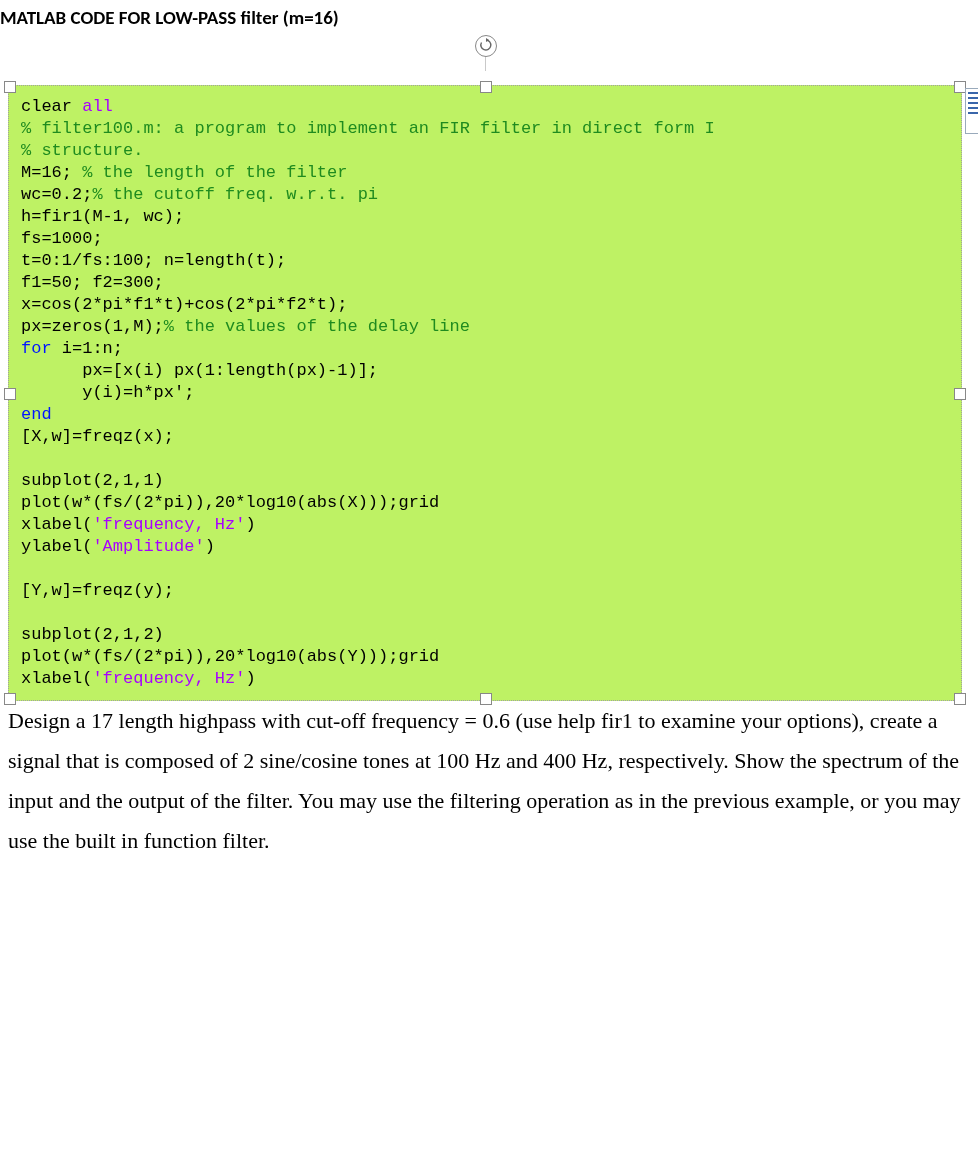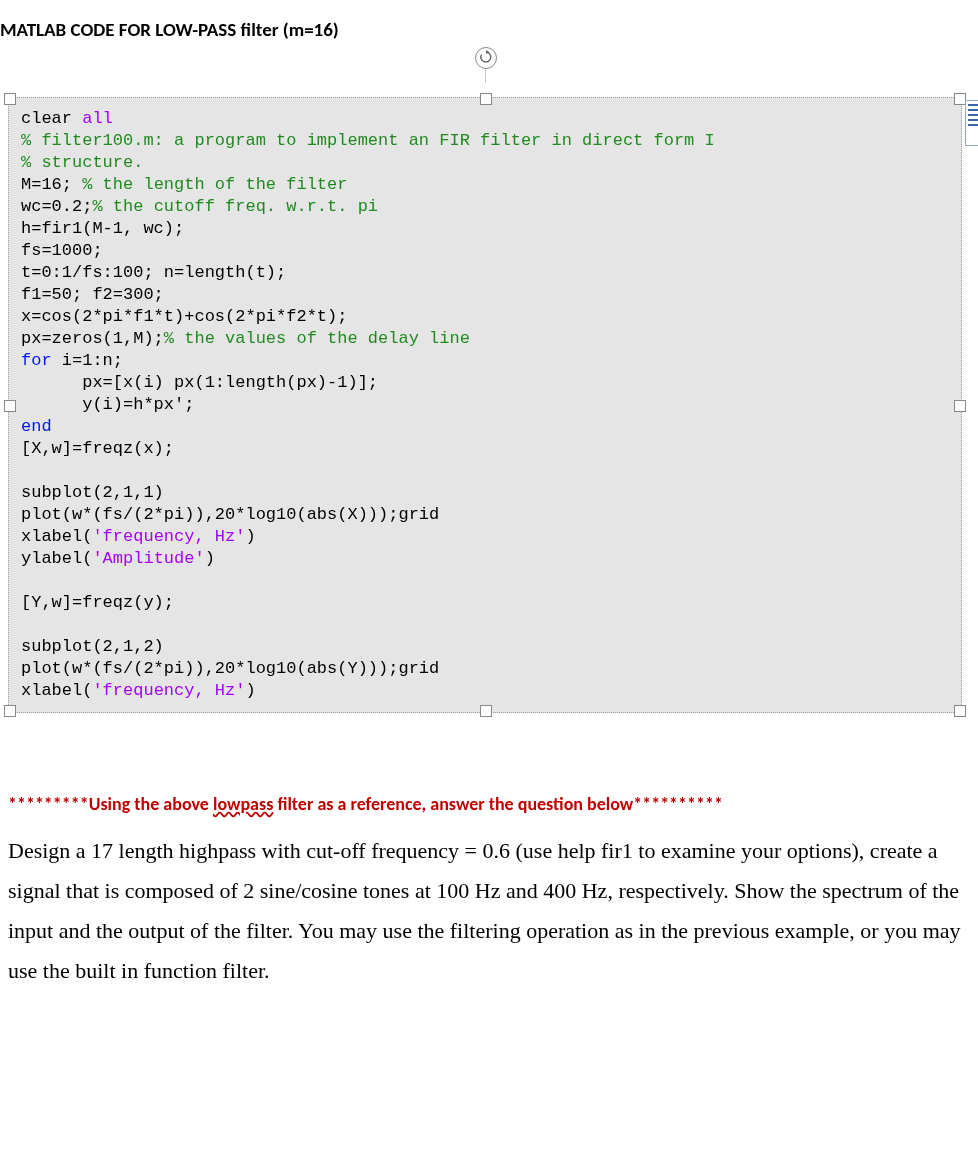--- a/index.html
+++ b/index.html
@@ -1,23 +1,23 @@
 <!DOCTYPE html>
 <html><head>
 <meta charset="utf-8">
 <style>
   html,body{margin:0;padding:0;background:#fff;font-family:Calibri,Arial,sans-serif}
   body{width:978px}
-  .page{padding:12px 8px 20px 0}
+  .page{padding:0 8px 20px 0}
   .title{font-weight:700;font-size:19px;padding:6px 0 12px 0}
   .rotate-wrap{position:relative;height:44px}
   .rotate-stalk{position:absolute;left:50%;top:0;width:1px;height:30px;background:#c9c9c9}
   .rotate-handle{position:absolute;left:50%;top:-6px;margin-left:-10px;width:20px;height:20px;border:1px solid #888;border-radius:50%;background:#fff}
   .rotate-handle svg{display:block;margin:2px auto}
-  .sel-box{position:relative;border:1px dotted #a0a0a0;background:#e5e5e5;margin:0 8px 0 8px}
+  .sel-box{position:relative;border:1px dotted #a0a0a0;background:#bef264;margin:0 8px 0 8px}
   .sh{position:absolute;width:10px;height:10px;background:#fff;border:1px solid #888}
   .sh.tl{left:-5px;top:-5px}.sh.tm{left:50%;top:-5px;margin-left:-5px}.sh.tr{right:-5px;top:-5px}
   .sh.ml{left:-5px;top:50%;margin-top:-5px}.sh.mr{right:-5px;top:50%;margin-top:-5px}
   .sh.bl{left:-5px;bottom:-5px}.sh.bm{left:50%;bottom:-5px;margin-left:-5px}.sh.br{right:-5px;bottom:-5px}
   .code{font-family:"Courier New",monospace;font-size:17px;line-height:22px;padding:10px 12px;color:#000;white-space:pre}
   .c-comment{color:#1f8b1f}
   .c-key{color:#0016ff}
   .c-str{color:#a800ff}
   .tab-strip{position:absolute;right:-20px;top:2px;width:14px;height:44px;border:1px solid #9ab;background:#fff}
   .tab-strip div{border-top:2px solid #3a66aa;margin:3px 2px}
@@ -82,19 +82,16 @@
 <span>xlabel(</span><span class="c-str">'frequency, Hz'</span><span>)</span>
 <span>ylabel(</span><span class="c-str">'Amplitude'</span><span>)</span>
 <span></span>
 <span>[Y,w]=freqz(y);</span>
 <span></span>
 <span>subplot(2,1,2)</span>
 <span>plot(w*(fs/(2*pi)),20*log10(abs(Y)));grid</span>
 <span>xlabel(</span><span class="c-str">'frequency, Hz'</span><span>)</span></div>
   </div>
 
-  <div class="note">
-    <span>*********</span><span>Using the above </span><span class="wavy">lowpass</span><span> filter as a reference, answer the question below</span><span>**********</span>
-  </div>
 
   <div class="question">Design a 17 length highpass with cut-off frequency = 0.6 (use help fir1 to examine your options), create a signal that is composed of 2 sine/cosine tones at 100 Hz and 400 Hz, respectively. Show the spectrum of the input and the output of the filter. You may use the filtering operation as in the previous example, or you may use the built in function filter.</div>
 
 </div>
 
 </body></html>

